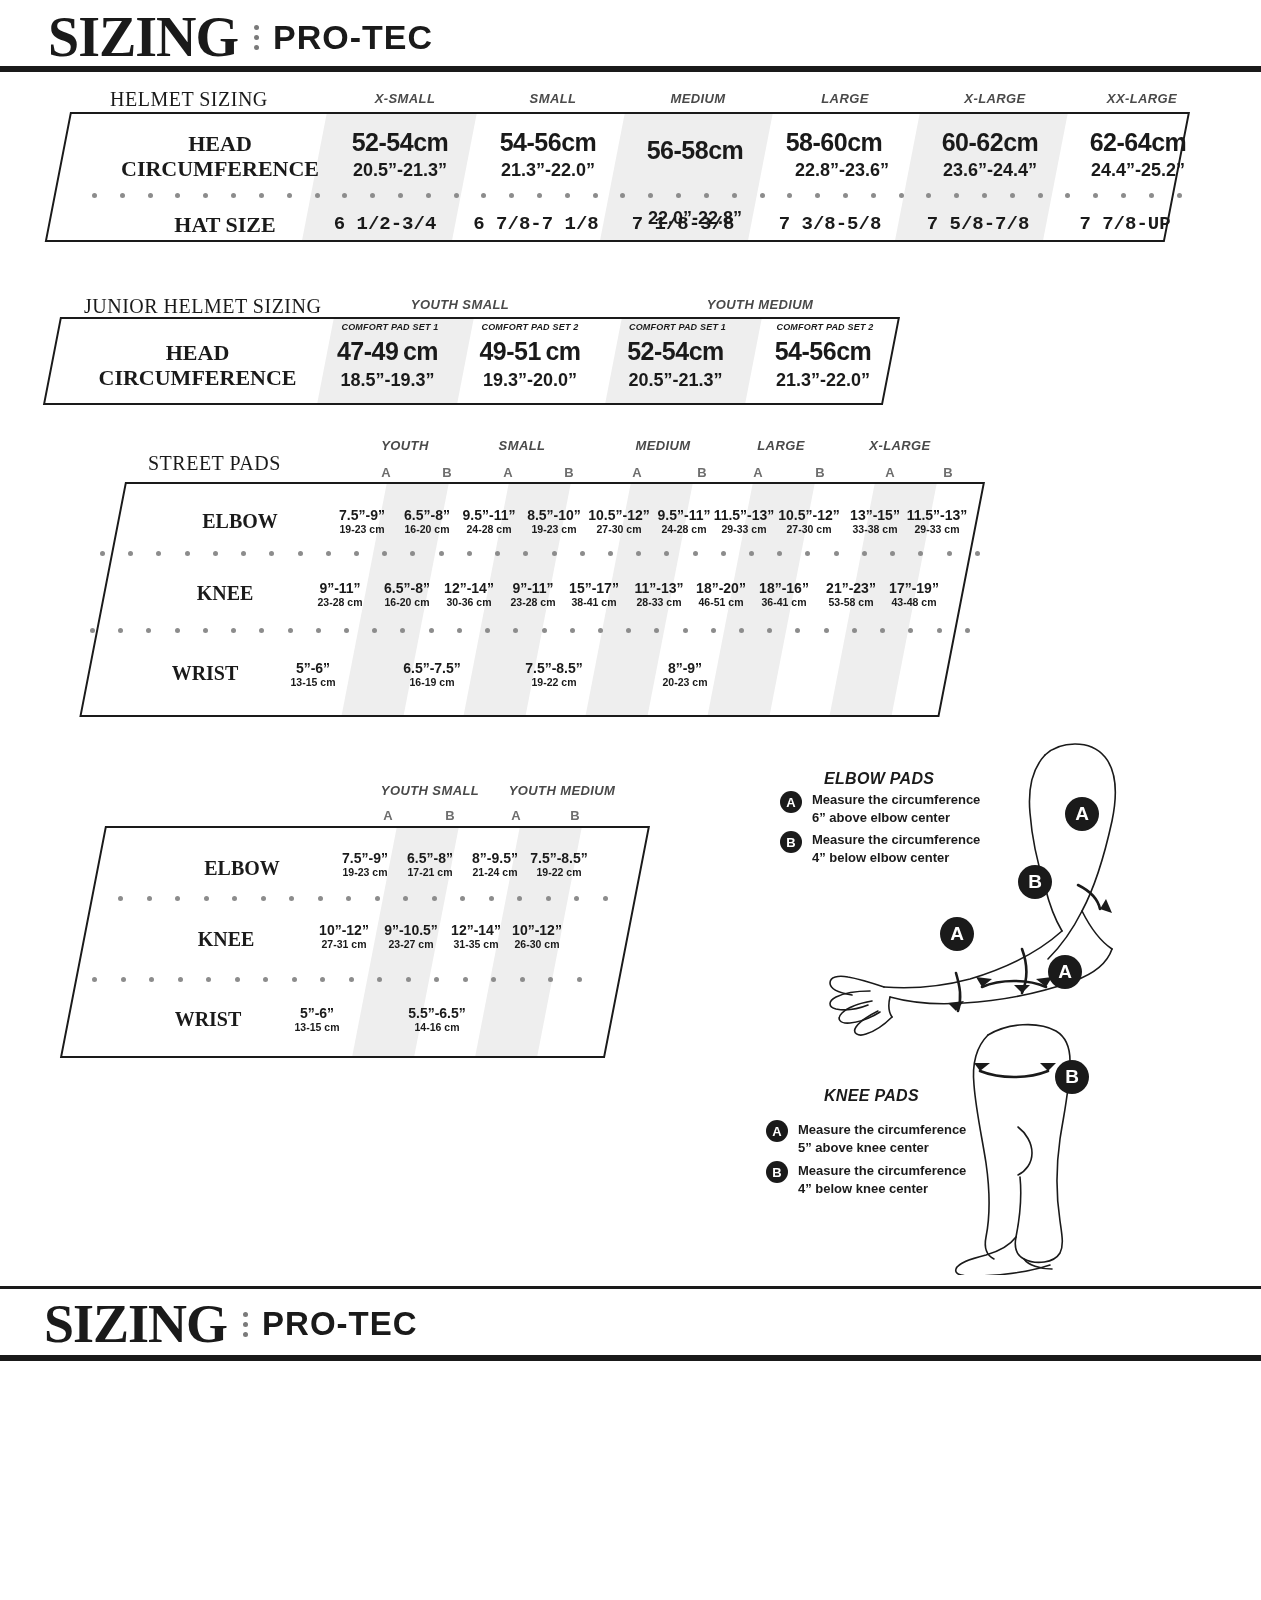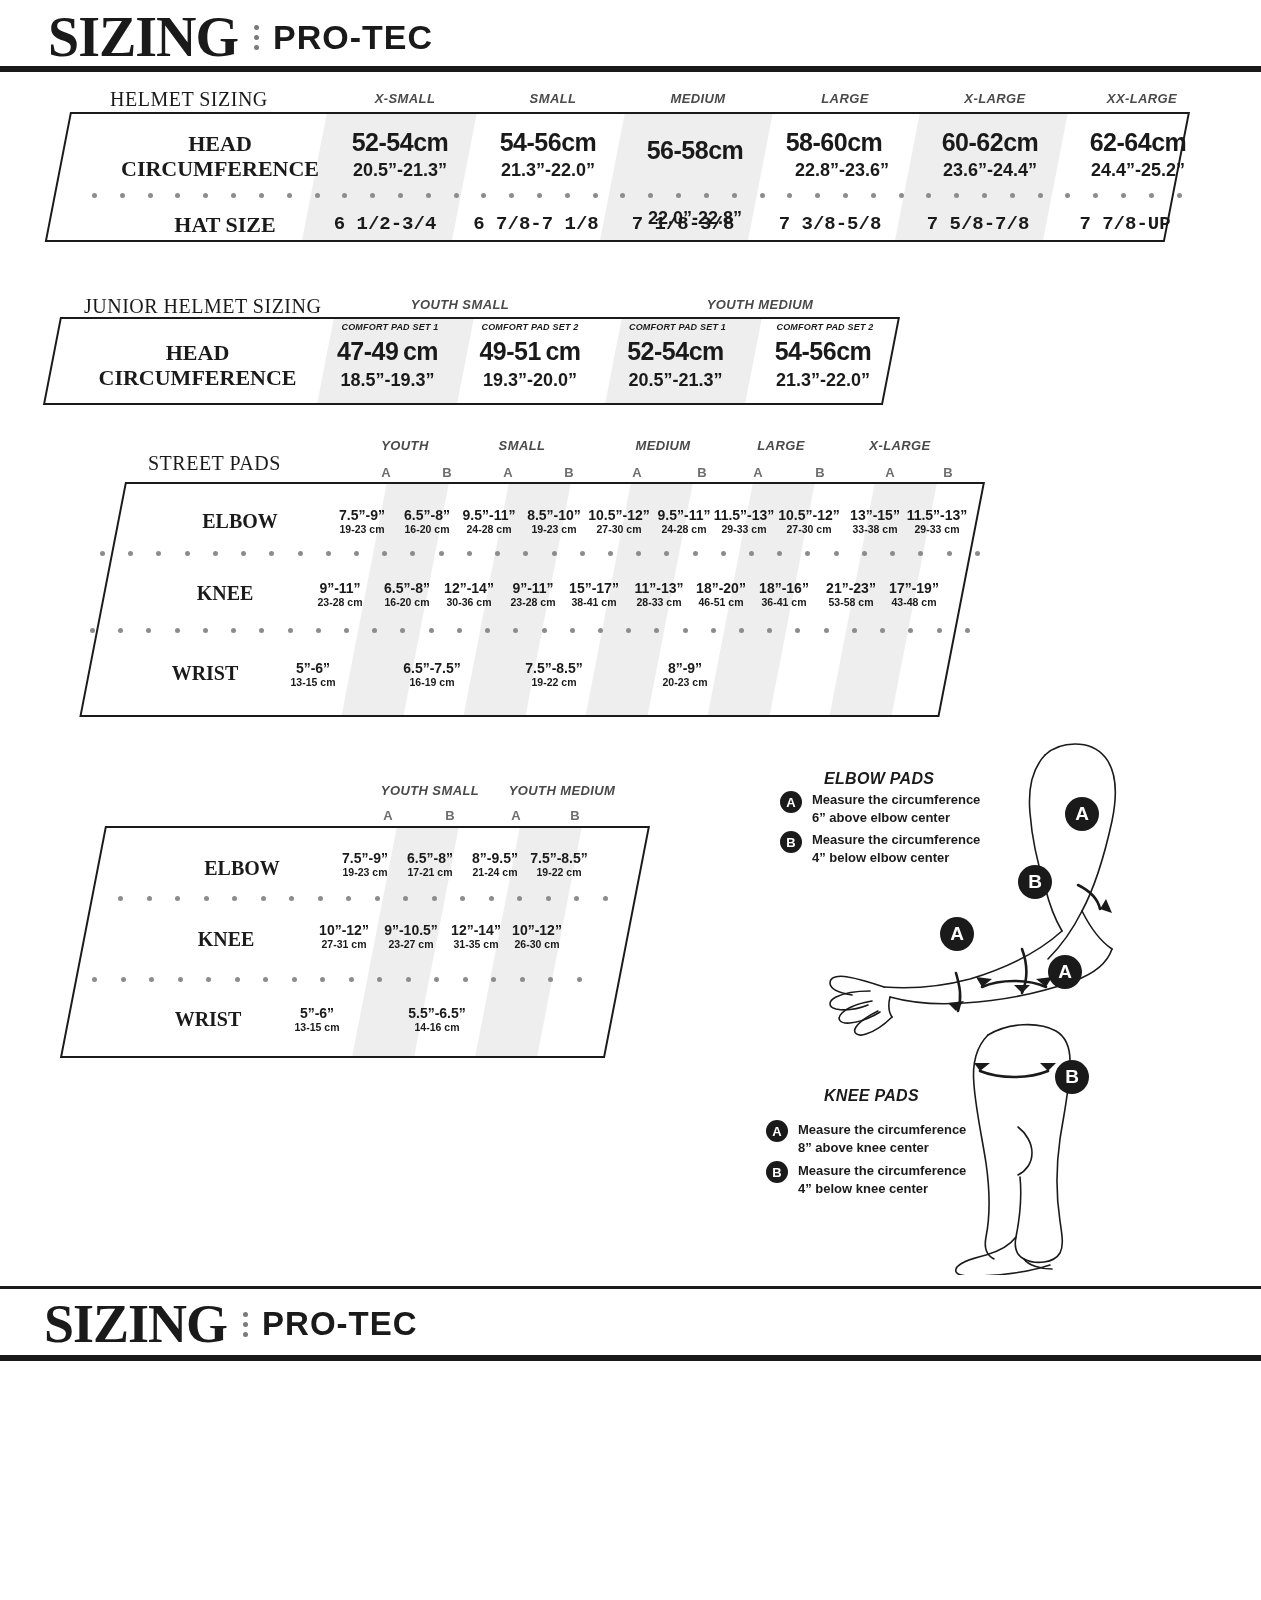--- a/index.html
+++ b/index.html
@@ -658,21 +658,21 @@
   <div class="badge" style="left:780px; top:831px;">B</div>
   <div class="dtext" style="left:812px; top:831px; width:230px;">
     <div>Measure the circumference</div>
     <div>4” below elbow center</div>
   </div>
 
   <div class="diag-title" style="left:824px; top:1087px;">KNEE PADS</div>
   <div class="badge" style="left:766px; top:1120px;">A</div>
   <div class="dtext" style="left:798px; top:1121px; width:230px;">
     <div>Measure the circumference</div>
-    <div>8” above knee center</div>
+    <div>5” above knee center</div>
   </div>
   <div class="badge" style="left:766px; top:1161px;">B</div>
   <div class="dtext" style="left:798px; top:1162px; width:230px;">
     <div>Measure the circumference</div>
     <div>4” below knee center</div>
   </div>
 
   <div class="rule thin" style="top:1286px;"></div>
   <div class="brandbar" style="left:44px; top:1296px; height:56px;">
     <span class="brand-sizing" style="font-size:54px;">SIZING</span>

